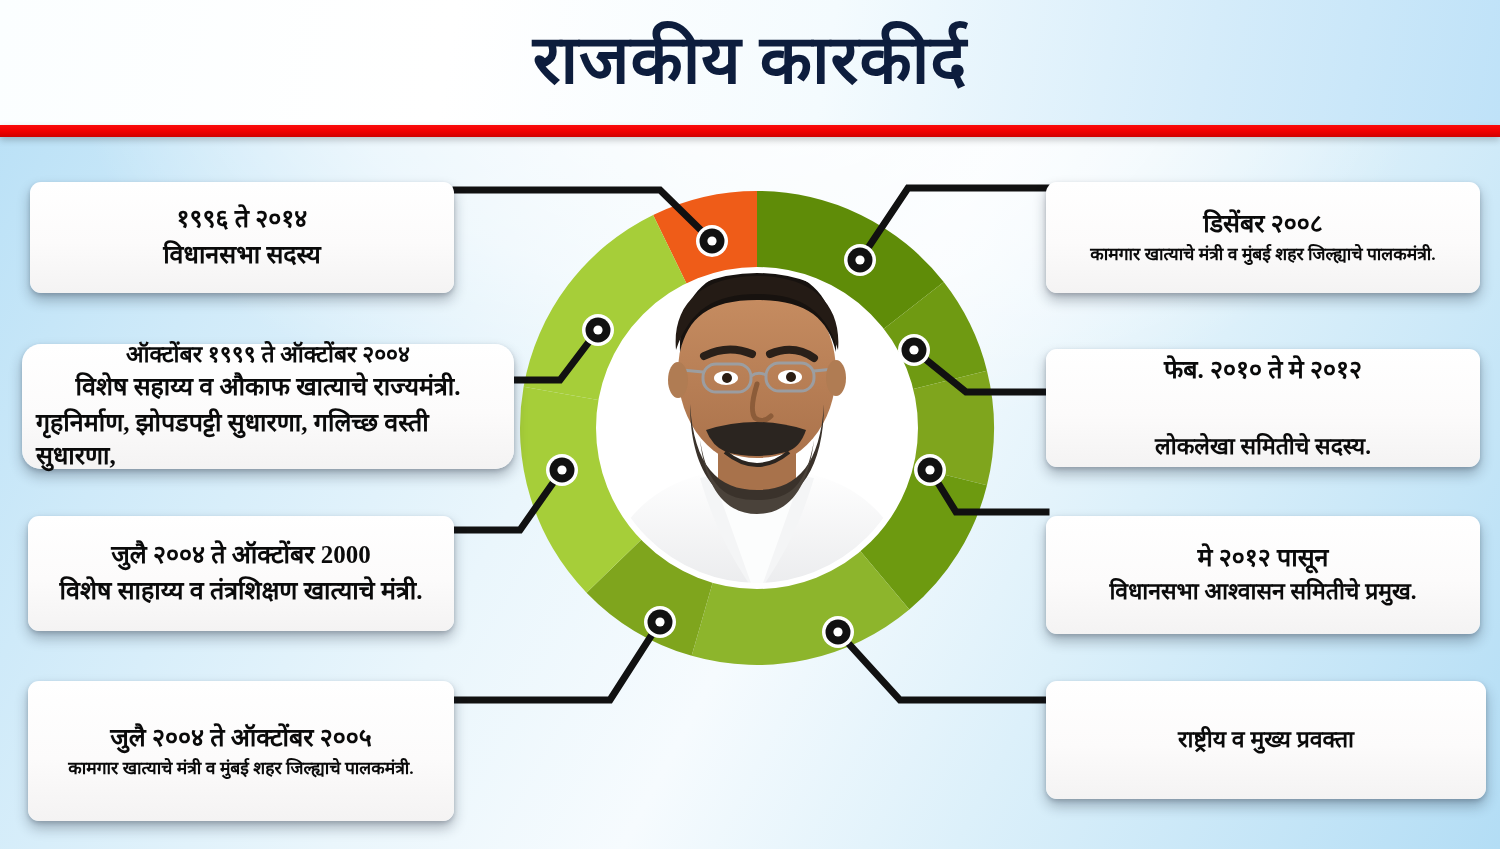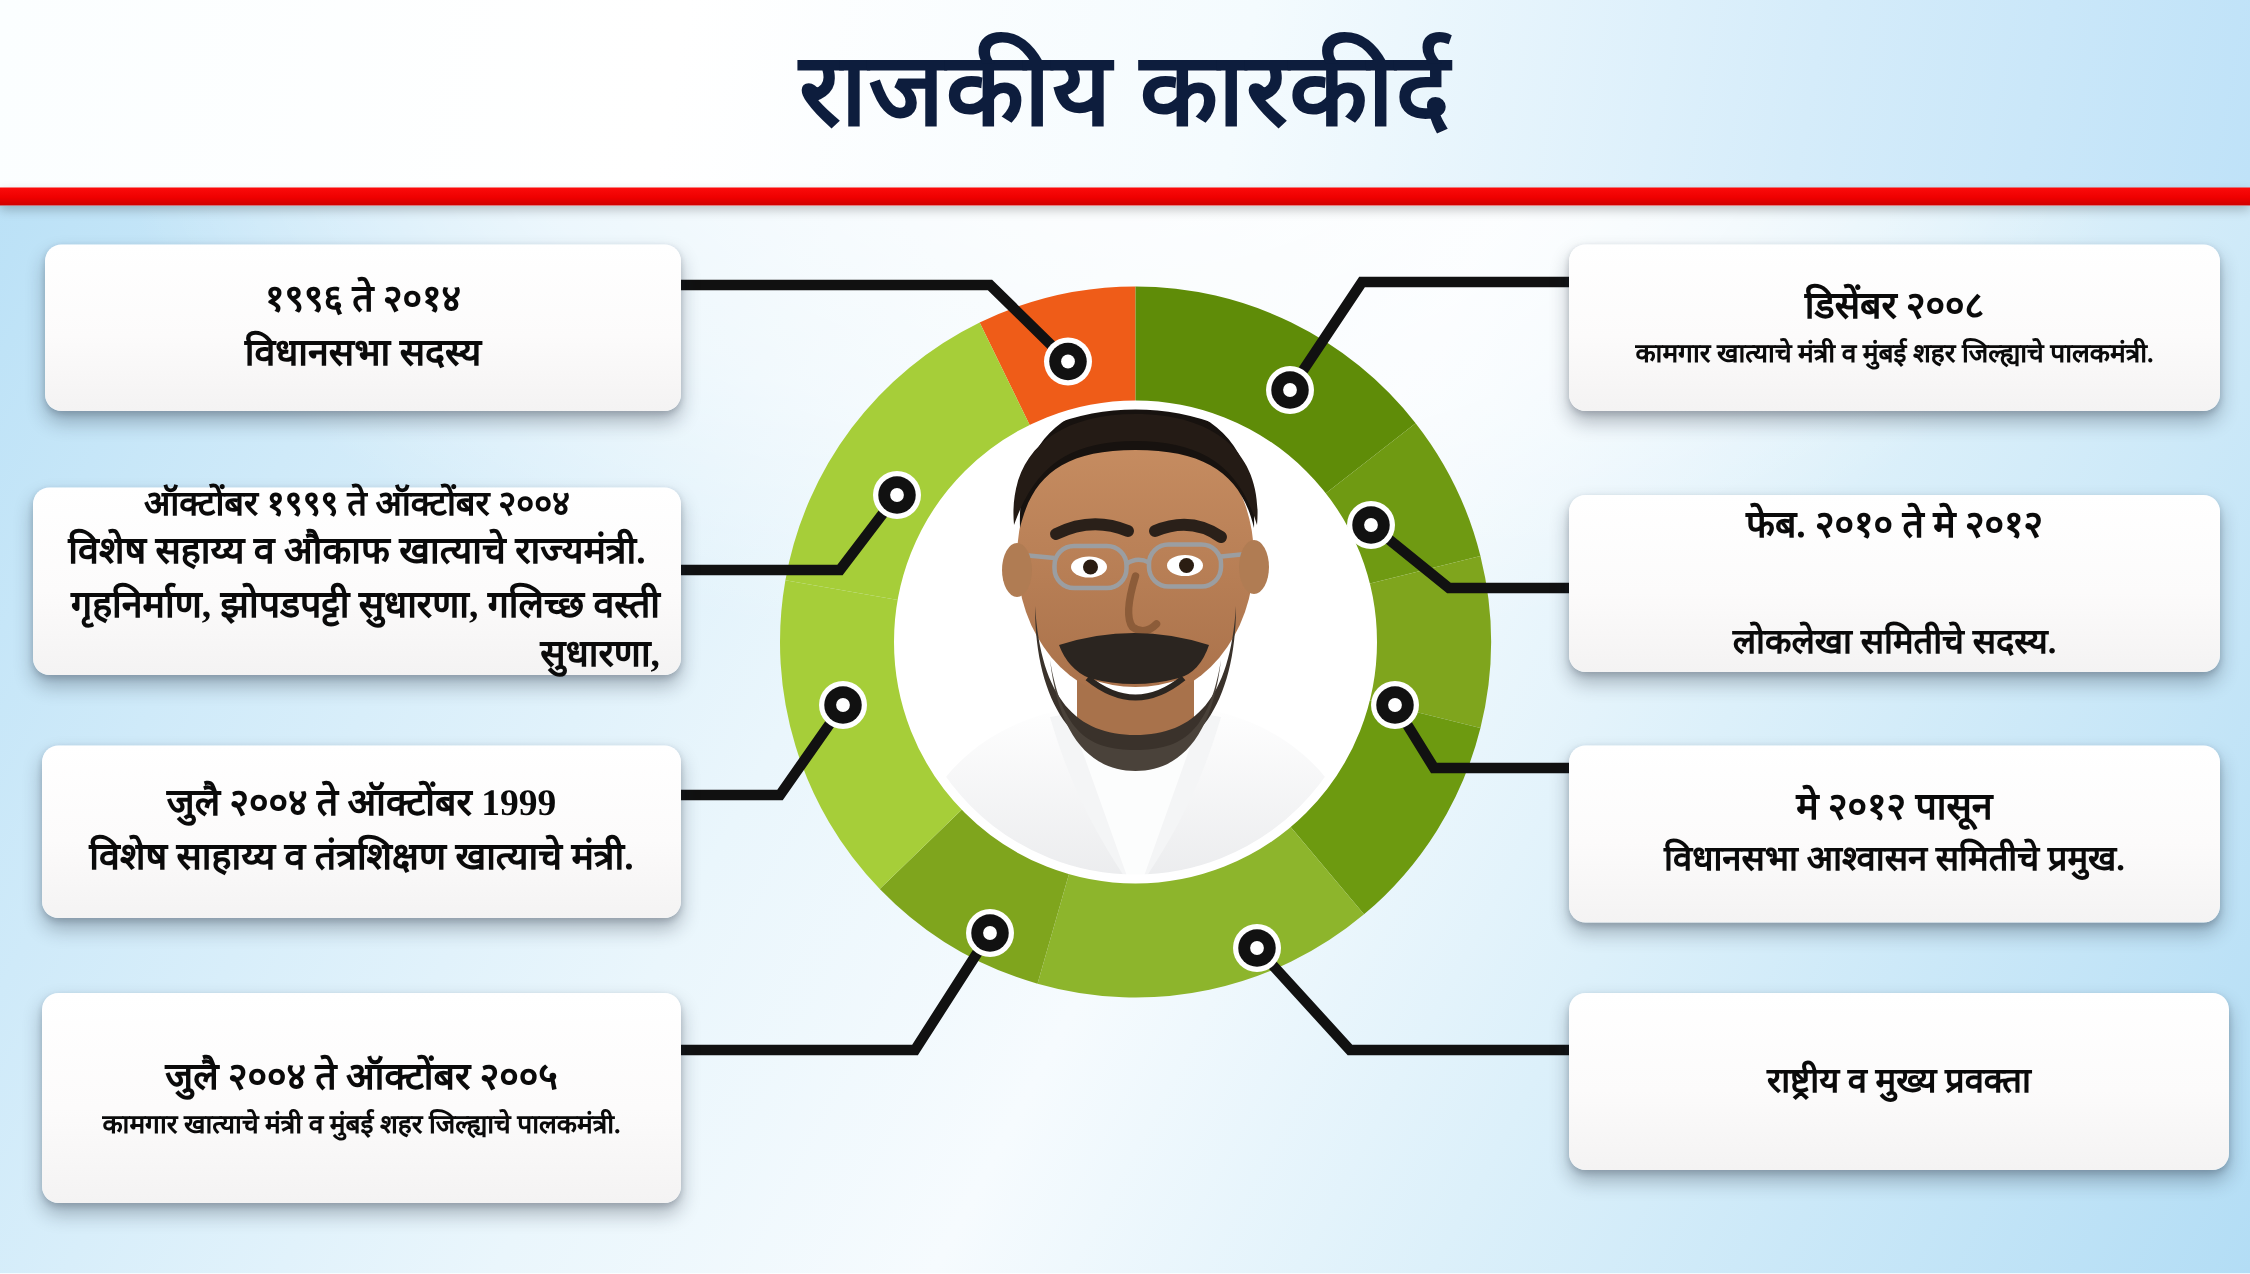--- a/index.html
+++ b/index.html
@@ -37,21 +37,22 @@
   .card{
     position:absolute;
     background:linear-gradient(180deg,#ffffff 0%,#fcfbfb 55%,#f4f3f3 100%);
     border-radius:11px;
     box-shadow:0 7px 13px rgba(20,30,45,.30), 0 2px 4px rgba(20,30,45,.18);
     box-sizing:border-box;
     display:flex;flex-direction:column;align-items:center;justify-content:center;
     padding:8px 14px;
     font-family:"Liberation Serif", serif;
     color:#0a0a0a;
-    text-align:right;
+    text-align:left;
+    margin-top:19px;
   }
   .card .c-head{
     font-size:25px;font-weight:bold;line-height:1.28;white-space:nowrap;
   }
   .card .c-sub{
     font-size:25px;font-weight:bold;line-height:1.33;margin-top:3px;
   }
   .card.narrowhead .c-head{font-size:23px;}
 
   
@@ -210,28 +211,28 @@
           </g>
       </g>
     </svg>
   </div>
 
   <div class="card" id="lc0" style="left:30px;top:163px;width:424px;height:111px;">
     <div class="c-head">१९९६ ते २०१४</div>
     <div class="c-sub">विधानसभा सदस्य</div>
   </div>
 
-  <div class="card narrowhead" id="lc1" style="left:22px;top:325px;width:432px;height:125px;">
+  <div class="card narrowhead" id="lc1" style="left:22px;top:325px;width:492px;height:125px;border-radius:19px;">
     <div class="c-head">ऑक्टोंबर १९९९ ते ऑक्टोंबर २००४</div>
     <div class="c-sub" style="margin-top:0;">विशेष सहाय्य व औकाफ खात्याचे राज्यमंत्री.</div>
     <div class="c-sub">गृहनिर्माण, झोपडपट्टी सुधारणा, गलिच्छ वस्ती सुधारणा,</div>
   </div>
 
   <div class="card" id="lc2" style="left:28px;top:497px;width:426px;height:115px;">
-    <div class="c-head">जुलै २००४ ते ऑक्टोंबर 1999</div>
+    <div class="c-head">जुलै २००४ ते ऑक्टोंबर 2000</div>
     <div class="c-sub">विशेष साहाय्य व तंत्रशिक्षण खात्याचे मंत्री.</div>
   </div>
 
   <div class="card" id="lc3" style="left:28px;top:662px;width:426px;height:140px;">
     <div class="c-head">जुलै २००४ ते ऑक्टोंबर २००५</div>
     <div class="c-sub" style="font-size:17.5px;">कामगार खात्याचे मंत्री व मुंबई शहर जिल्ह्याचे पालकमंत्री.</div>
   </div>
 
   <div class="card" id="rc0" style="left:1046px;top:163px;width:434px;height:111px;">
     <div class="c-head">डिसेंबर २००८</div>

